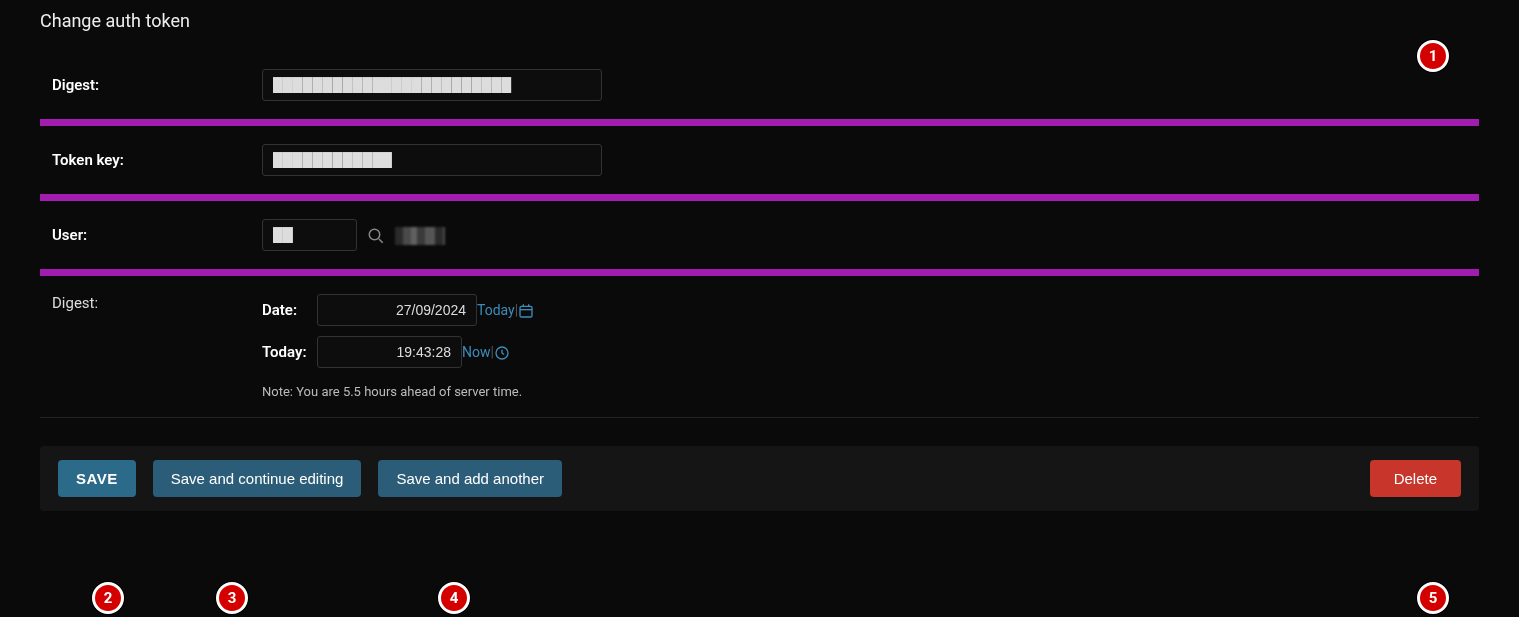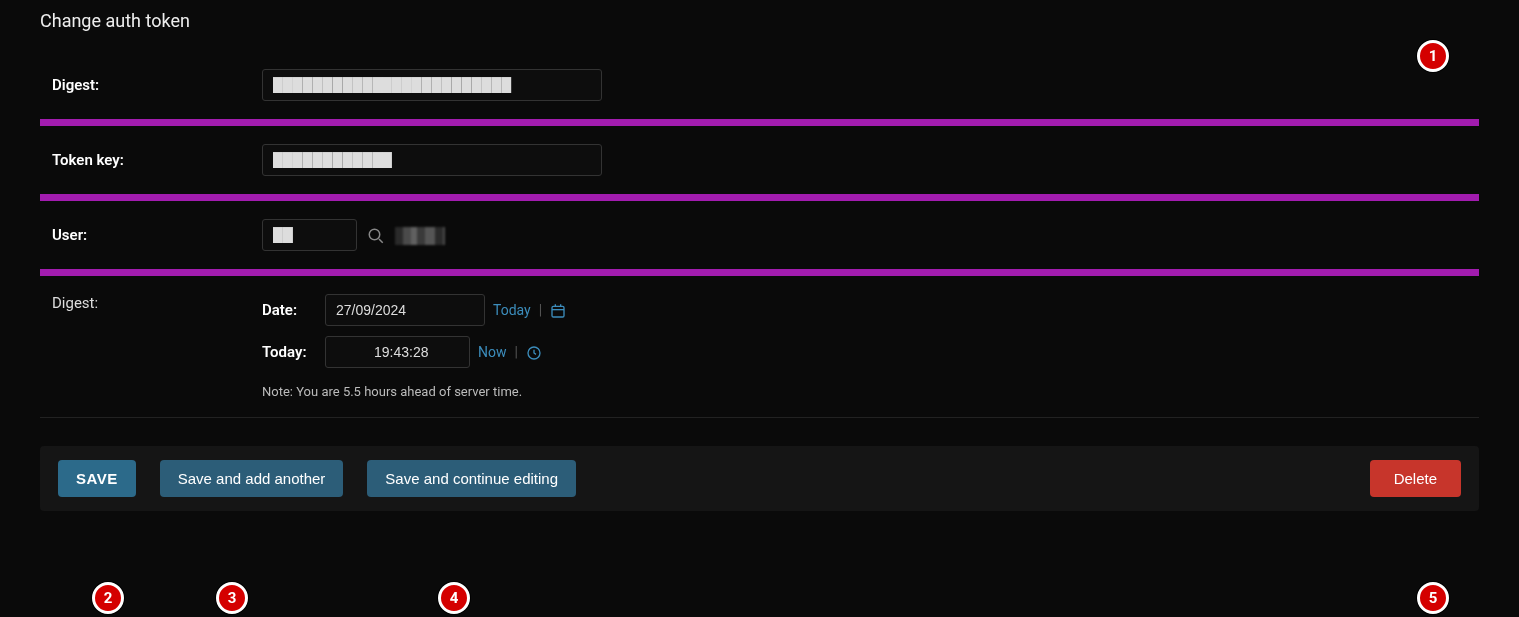--- a/index.html
+++ b/index.html
@@ -79,21 +79,21 @@
     .text-input {
       background: #0d0d0d;
       border: 1px solid #333;
       color: #ddd;
       padding: 7px 10px;
       font-size: 14px;
       border-radius: 3px;
       width: 340px;
     }
     .text-input.small { width: 95px; }
-    .text-input.mid { width: 160px; }
+    .text-input.mid { width: 160px; text-align: right; }
     .text-input.wide { width: 340px; }
     .user-row {
       display: flex;
       align-items: center;
       gap: 10px;
     }
     .lookup-icon {
       color: #888;
     }
     .user-link {
@@ -101,21 +101,20 @@
       cursor: pointer;
     }
     .expiry-block {
       display: flex;
       flex-direction: column;
       gap: 10px;
     }
     .expiry-line {
       display: flex;
       align-items: center;
-      gap: 8px;
     }
     .sub-label {
       width: 55px;
       font-weight: 600;
       color: #fff;
     }
     .link-text {
       color: #3c8dbc;
       cursor: pointer;
       font-size: 14px;
@@ -125,21 +124,21 @@
       font-size: 13px;
       color: #bbb;
       margin-top: 6px;
     }
     .submit-row {
       background: #151515;
       padding: 14px 18px;
       margin-top: 28px;
       display: flex;
       align-items: center;
-      gap: 24px;
+      gap: 17px;
       border-radius: 4px;
     }
     .btn {
       border: none;
       padding: 10px 18px;
       font-size: 15px;
       border-radius: 4px;
       cursor: pointer;
       color: #fff;
     }
@@ -242,22 +241,22 @@
         <div class="note">Note: You are 5.5 hours ahead of server time.</div>
       </div>
     </div>
 
     <div style="border-top:1px solid #222;"></div>
 
   </div>
 
   <div class="submit-row">
     <button class="btn btn-primary">SAVE</button>
+    <button class="btn btn-secondary">Save and continue editing</button>
     <button class="btn btn-secondary">Save and add another</button>
-    <button class="btn btn-secondary">Save and continue editing</button>
     <button class="btn btn-danger">Delete</button>
   </div>
 
   <div class="marker" style="top:30px; right:30px;">1</div>
   <div class="marker" style="left:52px; top:572px;">2</div>
   <div class="marker" style="left:176px; top:572px;">3</div>
   <div class="marker" style="left:398px; top:572px;">4</div>
   <div class="marker" style="right:30px; top:572px;">5</div>
 
 </div>

